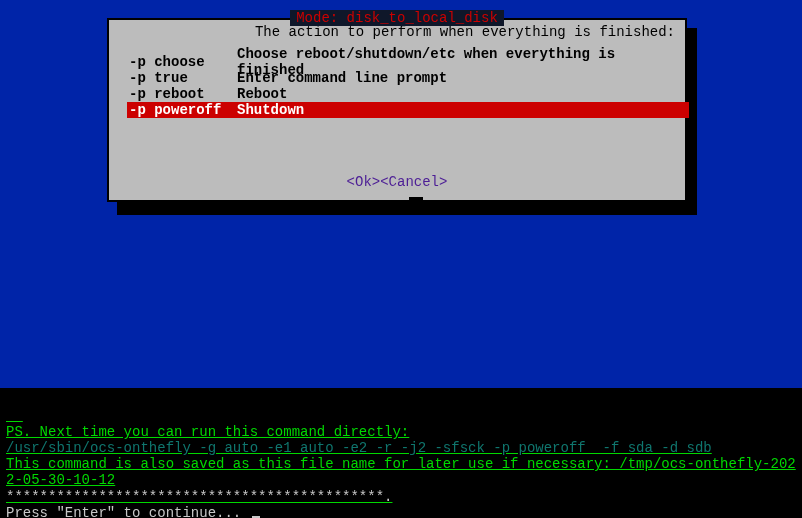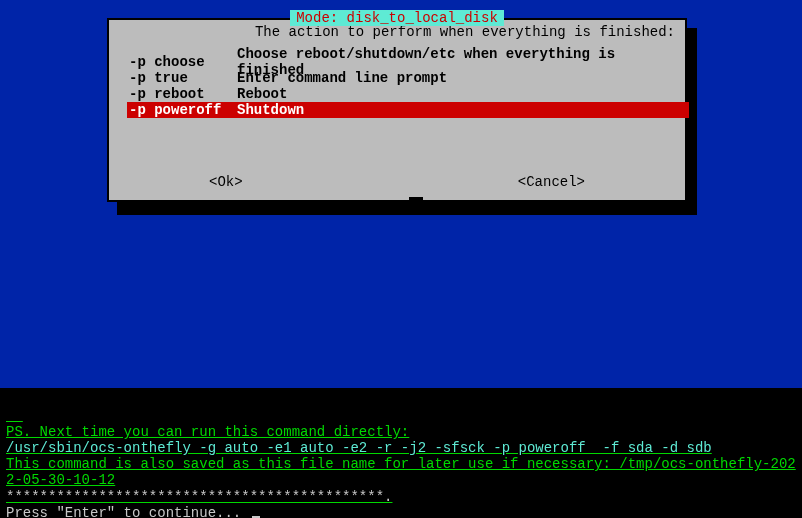--- a/index.html
+++ b/index.html
@@ -28,21 +28,21 @@
       width: 802px;
       height: 112px;
       background: #000;
       color: #00d800;
       padding: 4px 6px 8px 6px;
       white-space: pre-wrap;
       word-break: break-all;
       text-decoration: underline;
     }
     .terminal-line { display: block; }
-    .terminal-yellow { color: #5eead4; }
+    .terminal-yellow { color: #0f766e; }
     .terminal-white { color: #c8c8c8; }
     .dialog-shadow {
       position: absolute;
       top: 28px;
       left: 117px;
       width: 580px;
       height: 187px;
       background: #000;
     }
     .dialog {
@@ -56,21 +56,21 @@
     }
     .dialog-title-wrap {
       position: absolute;
       top: -10px;
       left: 0;
       width: 100%;
       text-align: center;
     }
     .dialog-title {
       display: inline-block;
-      background: #5eead4;
+      background: #0f172a;
       color: #cc0000;
       padding: 0 6px;
       font-weight: normal;
     }
     .dialog-body {
       padding: 4px 10px 0 10px;
       color: #000;
     }
     .prompt-text { margin-bottom: 14px; text-align: right; }
     .options-block { margin-left: 10px; }
@@ -89,22 +89,22 @@
       padding-left: 2px;
       margin-right: -14px;
       padding-right: 30px;
     }
     .button-row {
       position: absolute;
       bottom: 10px;
       left: 0;
       width: 100%;
       display: flex;
-      justify-content: space-between;
-      color: #000000;
+      justify-content: center;
+      color: #4c1d95;
       padding: 0 100px;
     }
     .dlg-btn { cursor: pointer; }
     .tick {
       position: absolute;
       top: 197px;
       left: 409px;
       width: 14px;
       height: 13px;
       background: #000;

